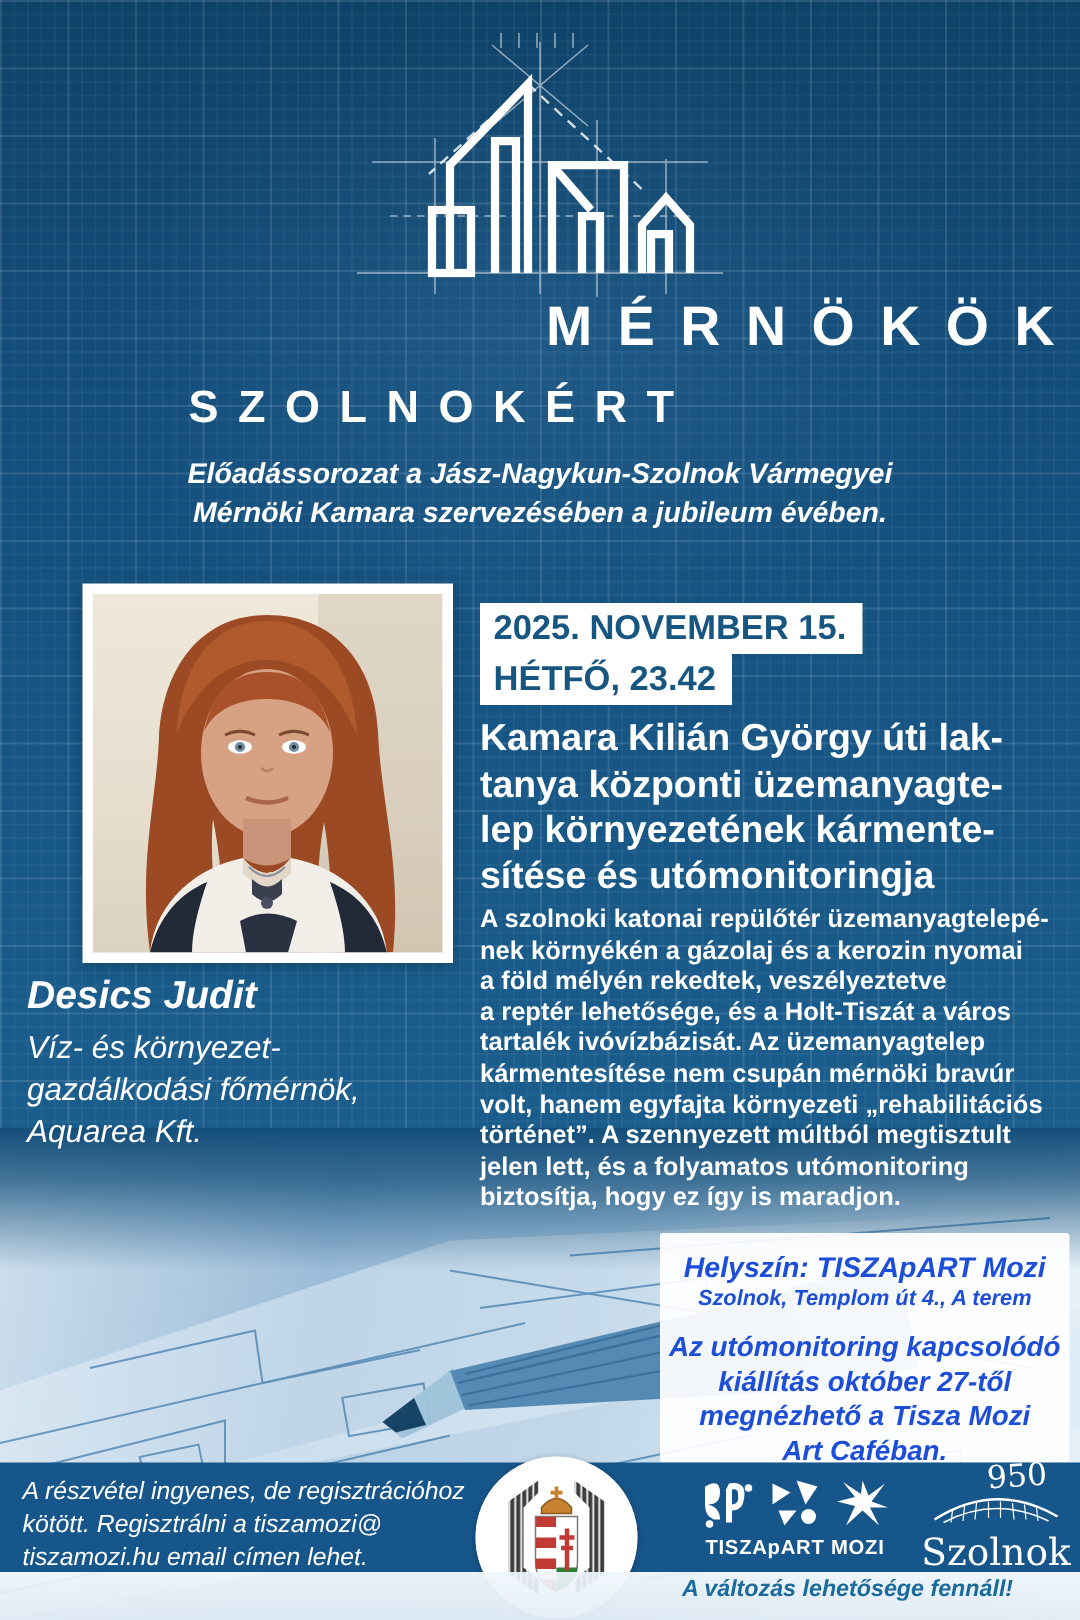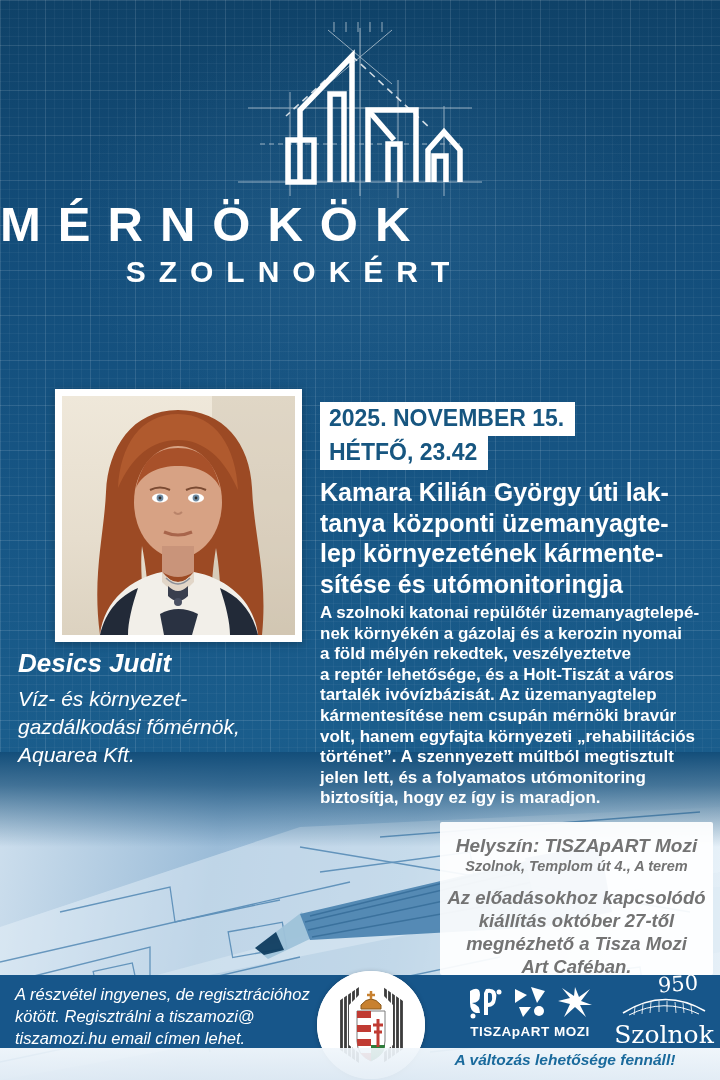--- a/index.html
+++ b/index.html
@@ -23,22 +23,22 @@
 
   
   .photo-strip{position:absolute;left:0;top:752px;width:720px;height:328px;
     background:linear-gradient(100deg,#cfe0ee 0%,#9bbcd8 30%,#a8c6de 55%,#cfe2f0 78%,#e8f1f8 100%);}
   .photo-strip .fade{position:absolute;left:0;top:0;width:100%;height:95px;
     background:linear-gradient(180deg,#134e7a 0%,rgba(19,78,122,.75) 35%,rgba(19,78,122,0) 100%);}
   .photo-strip svg{position:absolute;left:0;top:0;}
 
   
   .logo-wrap{position:absolute;left:50%;top:22px;transform:translateX(-50%);width:260px;height:176px;}
-  .title1{position:absolute;left:0;top:199px;width:720px;text-align:left;color:#fff;
-    font-size:49px;font-weight:800;letter-spacing:17px;margin-right:-17px;line-height:1.05;}
+  .title1{position:absolute;left:0;top:199px;width:720px;text-align:right;color:#fff;
+    font-size:37px;font-weight:800;letter-spacing:17px;margin-right:-17px;line-height:1.05;}
   .title2{position:absolute;left:0;top:256px;width:588px;text-align:center;color:#fff;
     font-size:30px;font-weight:700;letter-spacing:13px;margin-right:-13px;line-height:1.05;}
   .subtitle{position:absolute;left:0;top:304px;width:720px;text-align:center;color:#fff;
     font-size:19px;font-style:italic;font-weight:700;line-height:1.38;}
 
   
   .photo-card{position:absolute;left:55px;top:389px;width:247px;height:253px;background:#fff;
     box-shadow:0 2px 8px rgba(0,0,0,.25);}
   .photo-card .photo{position:absolute;left:7px;top:7px;right:7px;bottom:7px;overflow:hidden;
     background:linear-gradient(180deg,#efe8da 0%,#e6ddcd 60%,#dcd2c0 100%);}
@@ -51,21 +51,21 @@
     font-weight:800;font-size:23px;padding:3px 11px 4px 9px;white-space:nowrap;}
   .badge.b1{top:402px;}
   .badge.b2{top:436px;}
   .headline{position:absolute;left:320px;top:477px;width:400px;color:#fff;
     font-size:25px;font-weight:800;line-height:30.6px;}
   .body-text{position:absolute;left:320px;top:603px;width:400px;color:#fff;
     font-size:17px;font-weight:600;line-height:20.6px;}
 
   
   .venue-box{position:absolute;left:440px;top:822px;width:273px;height:153px;
-    background:rgba(255,255,255,.93);border-radius:2px;text-align:center;color:#737373;}
+    background:rgba(255,255,255,.93);border-radius:2px;text-align:center;color:#1d4ed8;}
   .venue-label{margin-top:13px;font-size:19px;font-weight:800;font-style:italic;}
   .venue-address{margin-top:1px;font-size:14.5px;font-style:italic;font-weight:600;}
   .venue-note{margin-top:12px;font-size:18.5px;font-style:italic;font-weight:700;line-height:23px;}
 
   
   .footer-bar{position:absolute;left:0;top:975px;width:720px;height:73px;background:#17568a;}
   .reg-text{position:absolute;left:15px;top:984px;width:305px;color:#fff;
     font-size:16.5px;font-style:italic;font-weight:400;line-height:1.32;}
   .emblem-circle{position:absolute;left:317px;top:971px;width:108px;height:108px;border-radius:50%;
     background:#fff;box-shadow:0 1px 5px rgba(0,0,0,.25);}
@@ -154,20 +154,24 @@
         <line x1="138" y1="88" x2="164" y2="118"></line>
         <polyline points="158,160 158,122 170,122 170,160"></polyline>
         <polyline points="198,160 198,128 214,110 230,128 230,160"></polyline>
         <polyline points="204,160 204,134 216,134 216,160"></polyline>
       </g>
     </svg>
   </div>
 
   <div class="title1">MÉRNÖKÖK</div>
   <div class="title2">SZOLNOKÉRT</div>
+  <div class="subtitle">
+    <div>Előadássorozat a Jász-Nagykun-Szolnok Vármegyei</div>
+    <div>Mérnöki Kamara szervezésében a jubileum évében.</div>
+  </div>
 
   <div class="photo-card">
     <div class="photo">
       <svg width="233" height="239" viewBox="0 0 233 239">
         <rect x="0" y="0" width="233" height="239" fill="none"></rect>
         <rect x="150" y="0" width="83" height="239" fill="rgba(180,165,140,0.25)"></rect>
 
         <path d="M116,14 C70,14 46,52 44,96 C42,140 30,180 38,239 L86,239 C80,200 78,170 80,150 C84,170 88,200 86,239 L150,239 C148,205 150,175 154,152 C158,175 160,205 158,239 L200,239 C206,180 192,140 190,92 C188,48 162,14 116,14 Z" fill="#9c4a24"></path>
         <path d="M116,18 C78,18 58,50 56,92 C70,60 90,44 116,44 C142,44 162,62 176,94 C174,52 154,18 116,18 Z" fill="#b05a2e"></path>
 
@@ -230,21 +234,21 @@
     <div>volt, hanem egyfajta környezeti „rehabilitációs</div>
     <div>történet”. A szennyezett múltból megtisztult</div>
     <div>jelen lett, és a folyamatos utómonitoring</div>
     <div>biztosítja, hogy ez így is maradjon.</div>
   </div>
 
   <div class="venue-box">
     <div class="venue-label">Helyszín: TISZApART Mozi</div>
     <div class="venue-address">Szolnok, Templom út 4., A terem</div>
     <div class="venue-note">
-      <div>Az előadásokhoz kapcsolódó</div>
+      <div>Az utómonitoring kapcsolódó</div>
       <div>kiállítás október 27-től</div>
       <div>megnézhető a Tisza Mozi</div>
       <div>Art Caféban.</div>
     </div>
   </div>
 
   <div class="footer-bar"></div>
 
   <div class="reg-text">
     <div>A részvétel ingyenes, de regisztrációhoz</div>

